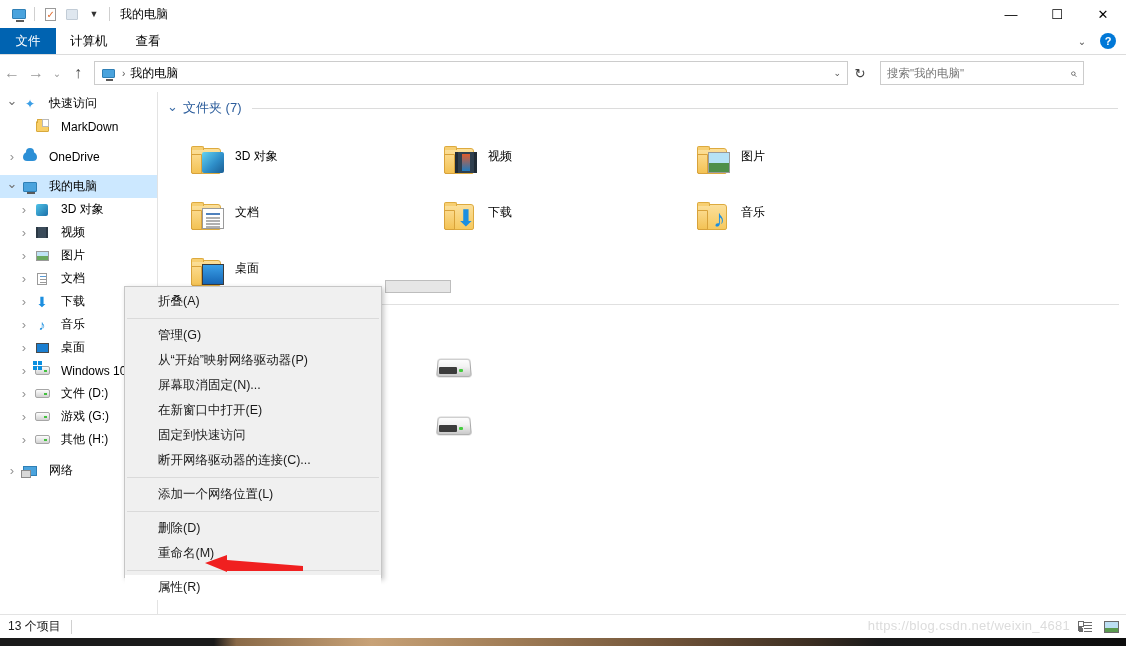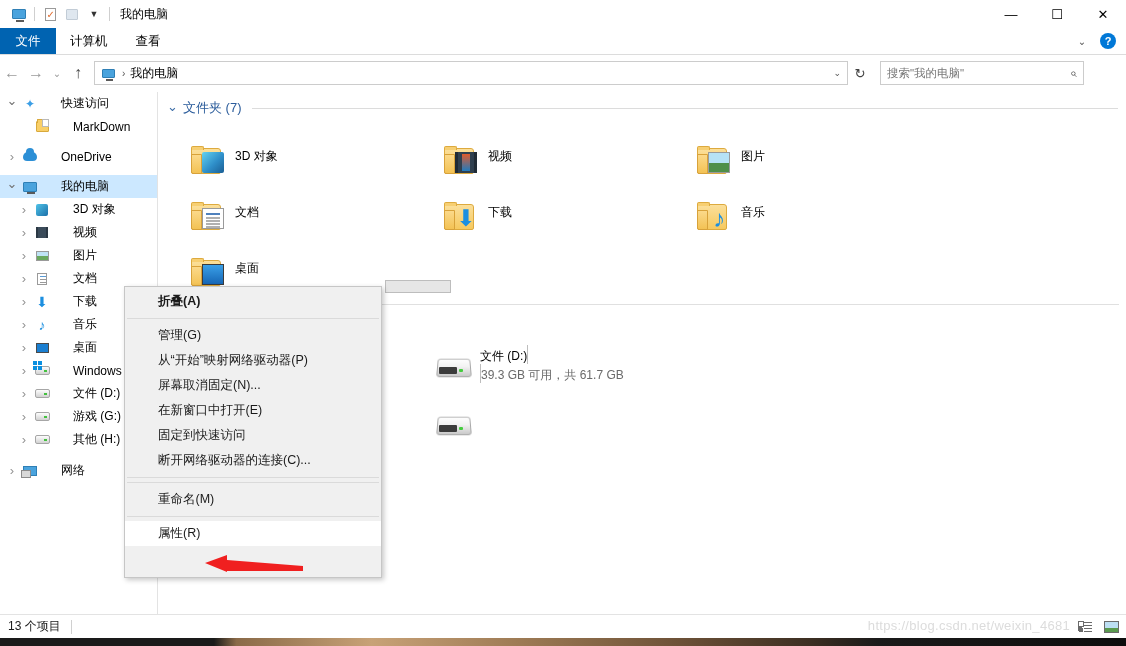--- a/index.html
+++ b/index.html
@@ -92,21 +92,21 @@
   .tree-row {
     display:flex; align-items:center; height:23px; padding-left:4px; font-size:12px; color:#000;
     white-space:nowrap;
   }
   .tree-row.selected { background:#cce8ff; }
   .twisty { width:16px; text-align:center; font-size:9px; color:#707070; flex:0 0 16px;}
   .twisty.open::before { content:"\2304"; font-size:13px; position:relative; top:-3px;}
   .twisty.closed::before { content:"\203A"; font-size:13px; color:#949494;}
   .twisty.none::before { content:""; }
   .t-icon { width:20px; height:18px; display:flex; align-items:center; justify-content:center; flex:0 0 20px;}
-  .t-label { margin-left:21px; }
+  .t-label { margin-left:9px; }
   .indent1 { padding-left:4px; }
   .indent2 { padding-left:16px; }
 
   
   .ic-folder {
     width:13px; height:11px; background:#f9cf67; border:1px solid #d8a93c;
     border-radius:1px 2px 1px 1px; position:relative;
   }
   .ic-folder::before{
     content:""; position:absolute; left:0; top:-3px; width:6px; height:3px;
@@ -241,21 +241,21 @@
     position:absolute; left:124px; top:286px; width:258px; height:292px;
     background:#f0f0f0; border:1px solid #c6c6c6;
     box-shadow: 2px 2px 5px rgba(0,0,0,0.22);
     padding-top:2px;
     z-index:40;
   }
   .ctx-item {
     height:25px; display:flex; align-items:center; padding-left:33px;
     font-size:12.5px; color:#1a1a1a; white-space:nowrap;
   }
-  .ctx-item.bold { font-weight:bold; }
+  .ctx-item.bold { font-weight:normal; }
   .ctx-item.highlight { background:#ffffff; }
   .ctx-sep { height:1px; background:#dadada; margin:4px 2px 4px 2px; }
 
   
   .red-arrow { position:absolute; left:205px; top:553px; width:98px; height:20px; z-index:50;}
 
   
   .statusbar {
     position:absolute; left:0; top:614px; width:1126px; height:24px;
     border-top:1px solid #e3e3e3; background:#ffffff;
@@ -583,25 +583,20 @@
           <span class="bar"><i style="width:83%"></i></span>
           <span class="drive-sub">8.54 GB 可用，共 49.2 GB</span>
         </span>
       </div>
 
       <div class="drive" style="left:274px; top:222px;">
         <span class="drive-icon">
           <span class="body"></span>
             <span class="slot"></span>
             <span class="led"></span>
-        </span>
-        <span class="drive-info">
-          <span class="drive-name">文件 (D:)</span>
-          <span class="bar"><i style="width:36%"></i></span>
-          <span class="drive-sub">39.3 GB 可用，共 61.7 GB</span>
         </span>
       </div>
 
       <div class="drive" style="left:20px; top:280px;">
         <span class="drive-icon">
           <span class="body"></span>
             <span class="slot"></span>
             <span class="led"></span>
         </span>
         <span class="drive-info">
@@ -624,21 +619,23 @@
   <div class="ctxmenu">
     <div class="ctx-item bold">折叠(A)</div>
     <div class="ctx-sep"></div>
     <div class="ctx-item">管理(G)</div>
     <div class="ctx-item">从“开始”映射网络驱动器(P)</div>
     <div class="ctx-item">屏幕取消固定(N)...</div>
     <div class="ctx-item">在新窗口中打开(E)</div>
     <div class="ctx-item">固定到快速访问</div>
     <div class="ctx-item">断开网络驱动器的连接(C)...</div>
     <div class="ctx-sep"></div>
+    <div class="ctx-item">添加一个网络位置(L)</div>
     <div class="ctx-sep"></div>
+    <div class="ctx-item">删除(D)</div>
     <div class="ctx-item">重命名(M)</div>
     <div class="ctx-sep"></div>
     <div class="ctx-item highlight">属性(R)</div>
   </div>
 
   <svg class="red-arrow" viewBox="0 0 98 20">
     <polygon points="0,10 22,2 22,7 98,13 98,18 22,18 22,19" fill="#f02020"></polygon>
   </svg>
 
   <div class="statusbar">

